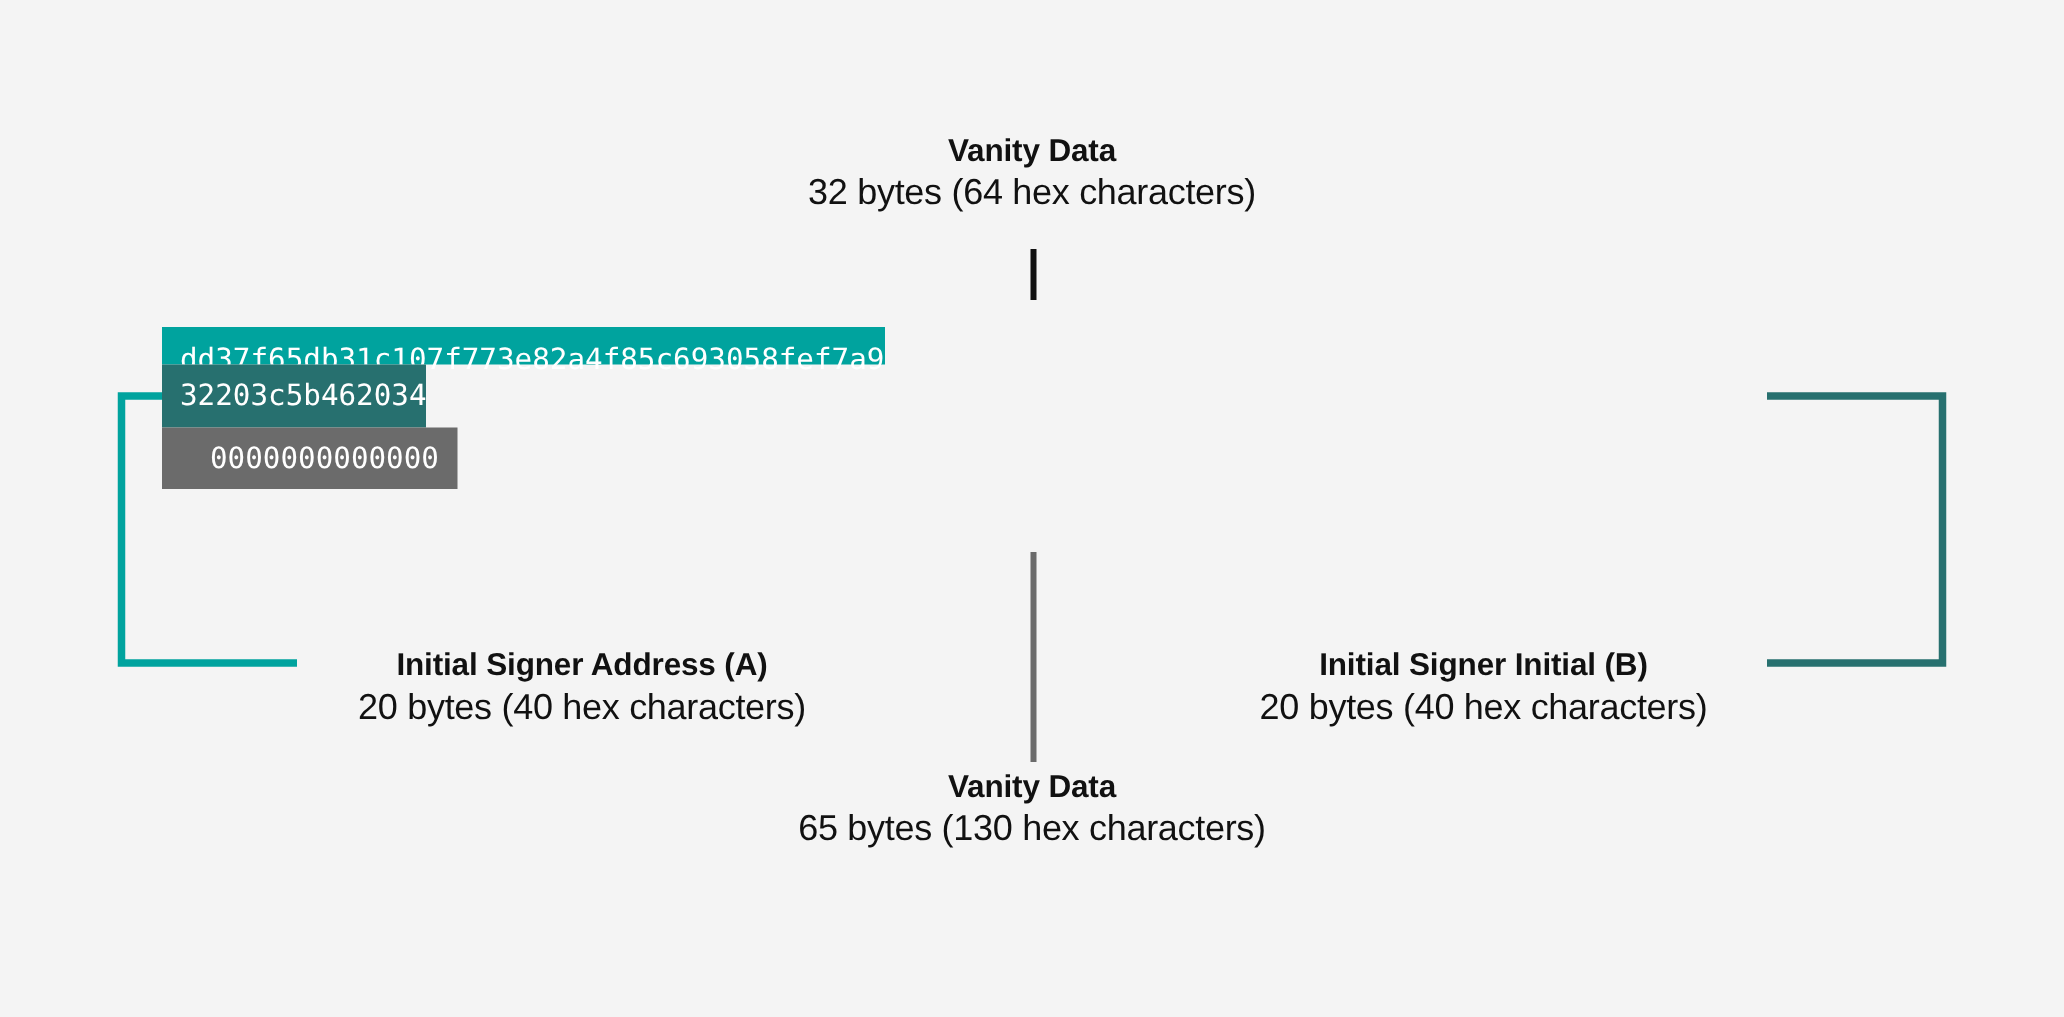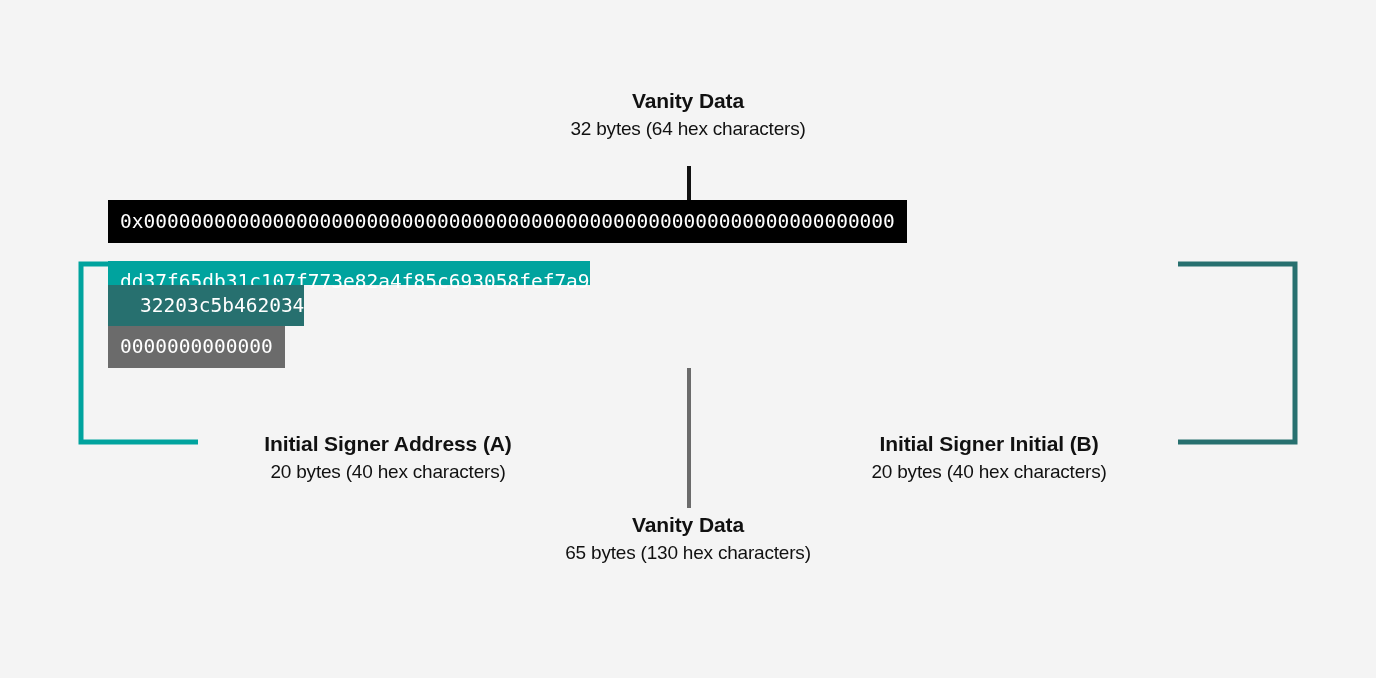--- a/index.html
+++ b/index.html
@@ -27,21 +27,21 @@
     color: #111111;
     white-space: nowrap;
   }
   .lbl .title {
     font-size: 21px;
     font-weight: bold;
     line-height: 26px;
     letter-spacing: -0.1px;
   }
   .lbl .sub {
-    font-size: 19px;
+    font-size: 24px;
     font-weight: normal;
     line-height: 30px;
     letter-spacing: -0.2px;
   }
 
   #label-vanity-top { left: 388px; top: 88px; width: 600px; }
   #label-vanity-bottom { left: 388px; top: 512px; width: 600px; }
   #label-signer-a { left: 88px; top: 431px; width: 600px; }
   #label-signer-b { left: 689px; top: 431px; width: 600px; }
 
@@ -124,23 +124,20 @@
   </div>
 
   <div class="bracket" id="bracket-b">
     <svg width="120" height="184" viewBox="0 0 120 184" xmlns="http://www.w3.org/2000/svg">
       <path d="M 2 3 L 117 3 L 117 181 L 2 181" fill="none" stroke="#27706f" stroke-width="5" stroke-linecap="square"></path>
     </svg>
   </div>
 
   <div id="hexblock">
 
-    <div class="hexrow">
-      <span class="seg bg-black first last">0x0000000000000000000000000000000000000000000000000000000000000000</span>
-    </div>
 
     <div class="hexrow">
       <span class="seg bg-teal first">dd37f65db31c107f773e82a4f85c693058fef7a9</span>
     </div>
 
     <div class="hexrow">
       <span class="seg bg-dteal first">32203c5b462034</span>
     </div>
 
 

